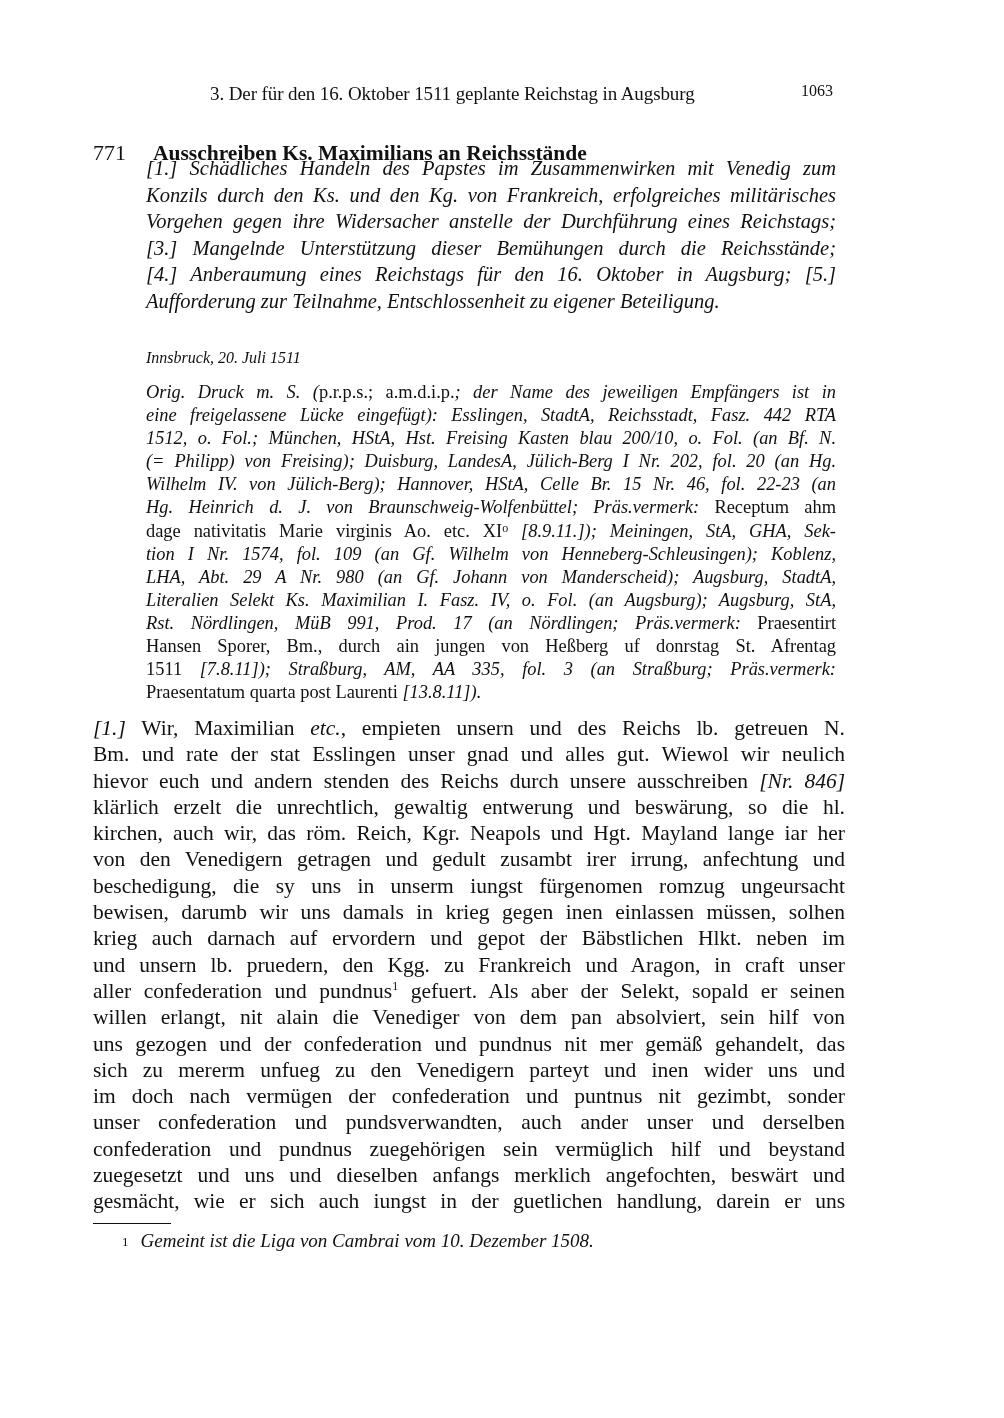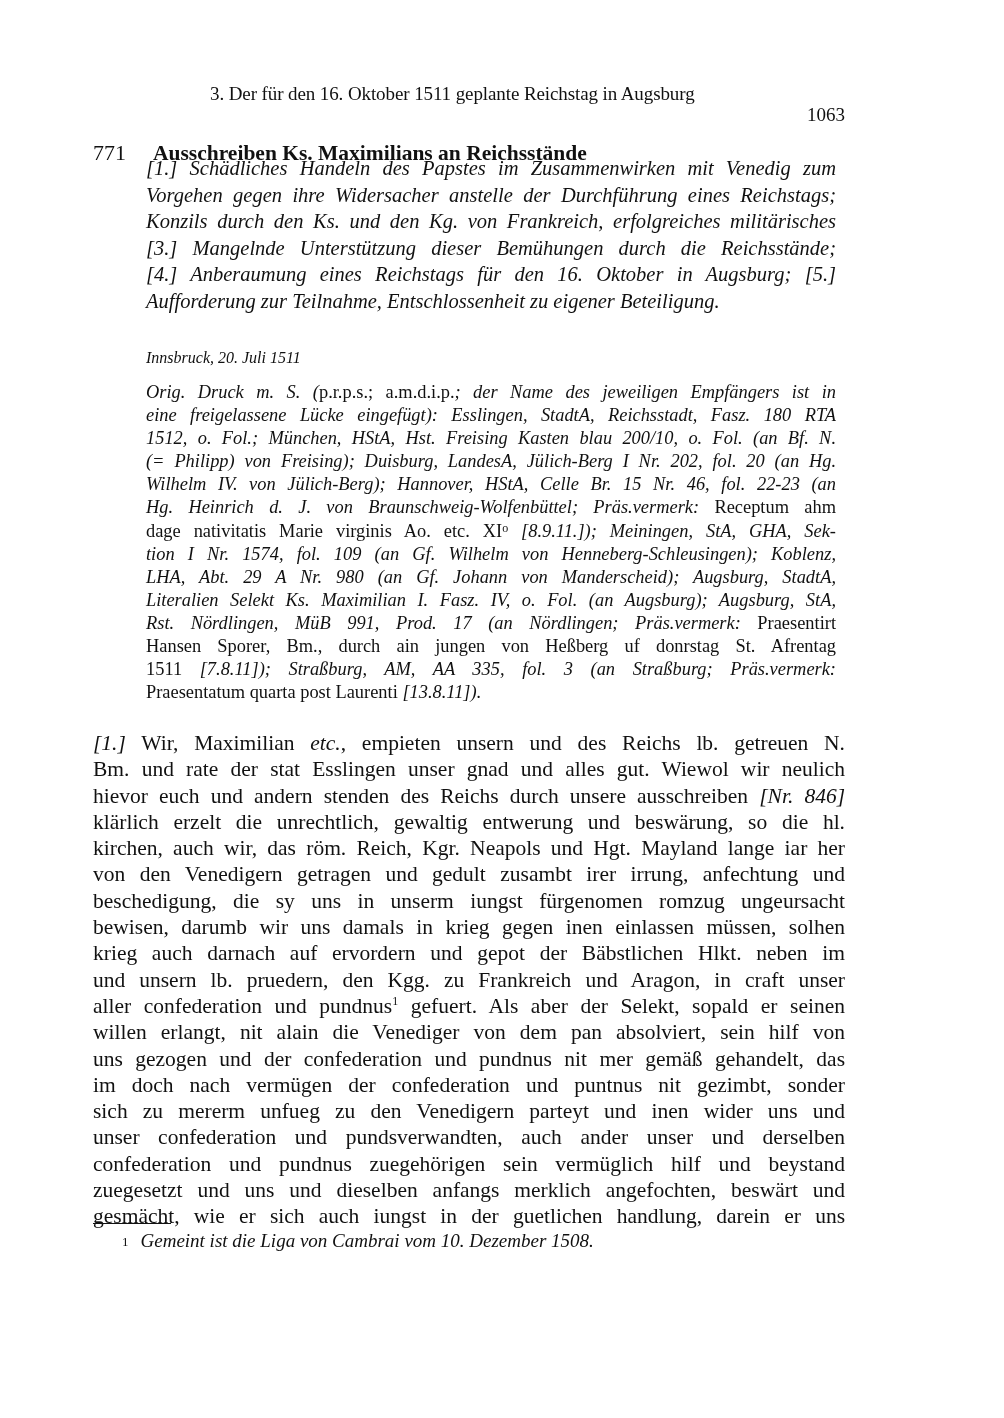--- a/index.html
+++ b/index.html
@@ -7,37 +7,37 @@
     width: 1004px; height: 1418px; position: relative; overflow: hidden;
     font-family: "Liberation Serif", "DejaVu Serif", serif;
     color: #111111;
   }
   .page { position: absolute; left: 0; top: 0; width: 1004px; height: 1418px; }
   .running-head {
     position: absolute; top: 79px; left: 210px; width: 635px; height: 30px;
     font-size: 19px; line-height: 30px;
   }
   .running-head .title { position: absolute; left: 0; top: 0; white-space: nowrap; letter-spacing: -0.1px; }
-  .running-head .pageno { position: absolute; right: 0; top: -3px; font-size: 19px; margin-top: 24px; }
+  .running-head .pageno { position: absolute; right: 12px; top: -3px; font-size: 16px; }
   .doc-heading {
     position: absolute; top: 120px; left: 93px; width: 760px;
     font-size: 21.5px; font-weight: bold; line-height: 28px; white-space: nowrap; margin-top: 19px;
   }
   .doc-heading .num { display: inline-block; width: 60px; font-weight: normal; font-size: 22px; }
   .block { position: absolute; left: 146px; width: 690px; }
   .line { display: block; white-space: nowrap; text-align: justify; text-align-last: justify; }
   .line.last { text-align-last: left; }
   .summary { top: 155px; font-style: italic; font-size: 20.5px; }
   .summary .line { height: 26.6px; line-height: 26.6px; }
   .dateline { top: 345px; font-style: italic; font-size: 16px; line-height: 26px; }
   .sources { top: 381px; font-size: 18.4px; }
   .sources .line { height: 23.1px; line-height: 23.1px; }
   .sources i, .summary i { font-style: italic; }
   .up { font-style: normal; }
-  .main { position: absolute; top: 730px; left: 93px; width: 752px; font-size: 21.5px; }
+  .main { position: absolute; top: 715px; left: 93px; width: 752px; font-size: 21.5px; }
   .main .line { height: 26.3px; line-height: 26.3px; }
   .main i { font-style: italic; }
   sup { font-size: 12px; vertical-align: top; line-height: 1; position: relative; top: 2px; }
   .fn-rule { position: absolute; top: 1223px; left: 93px; width: 78px; height: 1px; background: #111; }
   .footnote { position: absolute; top: 1228px; left: 122px; font-size: 19px; line-height: 26px; white-space: nowrap; }
   .footnote .fn-mark { font-size: 13px; vertical-align: top; position: relative; top: 1px; margin-right: 12px; }
   .footnote .fn-text { font-style: italic; }
 </style>
 </head>
 <body>
@@ -48,32 +48,32 @@
     <span class="title">3. Der für den 16. Oktober 1511 geplante Reichstag in Augsburg</span>
     <span class="pageno">1063</span>
   </div>
 
   <div class="doc-heading">
     <span class="num">771</span><span>Ausschreiben Ks. Maximilians an Reichsstände</span>
   </div>
 
   <div class="block summary">
     <span class="line">[1.] Schädliches Handeln des Papstes im Zusammenwirken mit Venedig zum</span>
+    <span class="line">Konzils durch den Ks. und den Kg. von Frankreich, erfolgreiches militärisches</span>
     <span class="line">Vorgehen gegen ihre Widersacher anstelle der Durchführung eines Reichstags;</span>
-    <span class="line">Konzils durch den Ks. und den Kg. von Frankreich, erfolgreiches militärisches</span>
     <span class="line">[3.] Mangelnde Unterstützung dieser Bemühungen durch die Reichsstände;</span>
     <span class="line">[4.] Anberaumung eines Reichstags für den 16. Oktober in Augsburg; [5.]</span>
     <span class="line last">Aufforderung zur Teilnahme, Entschlossenheit zu eigener Beteiligung.</span>
   </div>
 
   <div class="block dateline">Innsbruck, 20. Juli 1511</div>
 
   <div class="block sources">
     <span class="line"><i>Orig. Druck m. S. (</i><span class="up">p.r.p.s.; a.m.d.i.p.</span><i>; der Name des jeweiligen Empfängers ist in</i></span>
-    <span class="line"><i>eine freigelassene Lücke eingefügt): Esslingen, StadtA, Reichsstadt, Fasz. 180 RTA</i></span>
+    <span class="line"><i>eine freigelassene Lücke eingefügt): Esslingen, StadtA, Reichsstadt, Fasz. 442 RTA</i></span>
     <span class="line"><i>1512, o. Fol.; München, HStA, Hst. Freising Kasten blau 200/10, o. Fol. (an Bf. N.</i></span>
     <span class="line"><i>(= Philipp) von Freising); Duisburg, LandesA, Jülich-Berg I Nr. 202, fol. 20 (an Hg.</i></span>
     <span class="line"><i>Wilhelm IV. von Jülich-Berg); Hannover, HStA, Celle Br. 15 Nr. 46, fol. 22-23 (an</i></span>
     <span class="line"><i>Hg. Heinrich d. J. von Braunschweig-Wolfenbüttel; Präs.vermerk:</i> <span class="up">Receptum ahm</span></span>
     <span class="line"><span class="up">dage nativitatis Marie virginis Ao. etc. XI</span><sup>o</sup> <i>[8.9.11.]); Meiningen, StA, GHA, Sek-</i></span>
     <span class="line"><i>tion I Nr. 1574, fol. 109 (an Gf. Wilhelm von Henneberg-Schleusingen); Koblenz,</i></span>
     <span class="line"><i>LHA, Abt. 29 A Nr. 980 (an Gf. Johann von Manderscheid); Augsburg, StadtA,</i></span>
     <span class="line"><i>Literalien Selekt Ks. Maximilian I. Fasz. IV, o. Fol. (an Augsburg); Augsburg, StA,</i></span>
     <span class="line"><i>Rst. Nördlingen, MüB 991, Prod. 17 (an Nördlingen; Präs.vermerk:</i> <span class="up">Praesentirt</span></span>
     <span class="line"><span class="up">Hansen Sporer, Bm., durch ain jungen von Heßberg uf donrstag St. Afrentag</span></span>
@@ -88,22 +88,22 @@
     <span class="line">klärlich erzelt die unrechtlich, gewaltig entwerung und beswärung, so die hl.</span>
     <span class="line">kirchen, auch wir, das röm. Reich, Kgr. Neapols und Hgt. Mayland lange iar her</span>
     <span class="line">von den Venedigern getragen und gedult zusambt irer irrung, anfechtung und</span>
     <span class="line">beschedigung, die sy uns in unserm iungst fürgenomen romzug ungeursacht</span>
     <span class="line">bewisen, darumb wir uns damals in krieg gegen inen einlassen müssen, solhen</span>
     <span class="line">krieg auch darnach auf ervordern und gepot der Bäbstlichen Hlkt. neben im</span>
     <span class="line">und unsern lb. pruedern, den Kgg. zu Frankreich und Aragon, in craft unser</span>
     <span class="line"><span>aller confederation und pundnus</span><sup>1</sup><span> gefuert. Als aber der Selekt, sopald er seinen</span></span>
     <span class="line">willen erlangt, nit alain die Venediger von dem pan absolviert, sein hilf von</span>
     <span class="line">uns gezogen und der confederation und pundnus nit mer gemäß gehandelt, das</span>
+    <span class="line">sich zu mererm unfueg zu den Venedigern parteyt und inen wider uns und</span>
     <span class="line">im doch nach vermügen der confederation und puntnus nit gezimbt, sonder</span>
-    <span class="line">sich zu mererm unfueg zu den Venedigern parteyt und inen wider uns und</span>
     <span class="line">unser confederation und pundsverwandten, auch ander unser und derselben</span>
     <span class="line">confederation und pundnus zuegehörigen sein vermüglich hilf und beystand</span>
     <span class="line">zuegesetzt und uns und dieselben anfangs merklich angefochten, beswärt und</span>
     <span class="line">gesmächt, wie er sich auch iungst in der guetlichen handlung, darein er uns</span>
   </div>
 
   <div class="fn-rule"></div>
   <div class="footnote">
     <span class="fn-mark">1</span><span class="fn-text">Gemeint ist die Liga von Cambrai vom 10. Dezember 1508.</span>
   </div>

